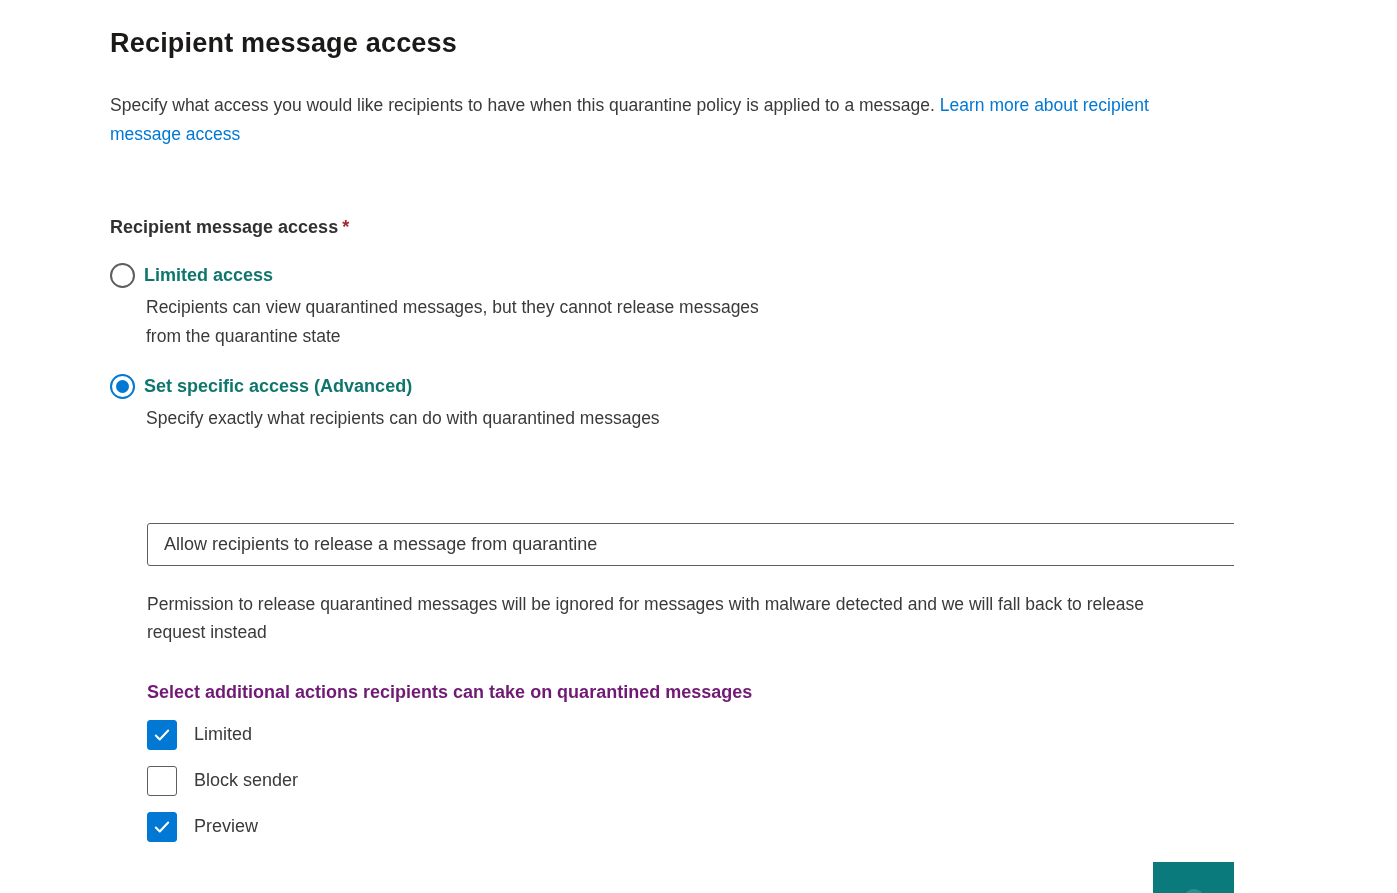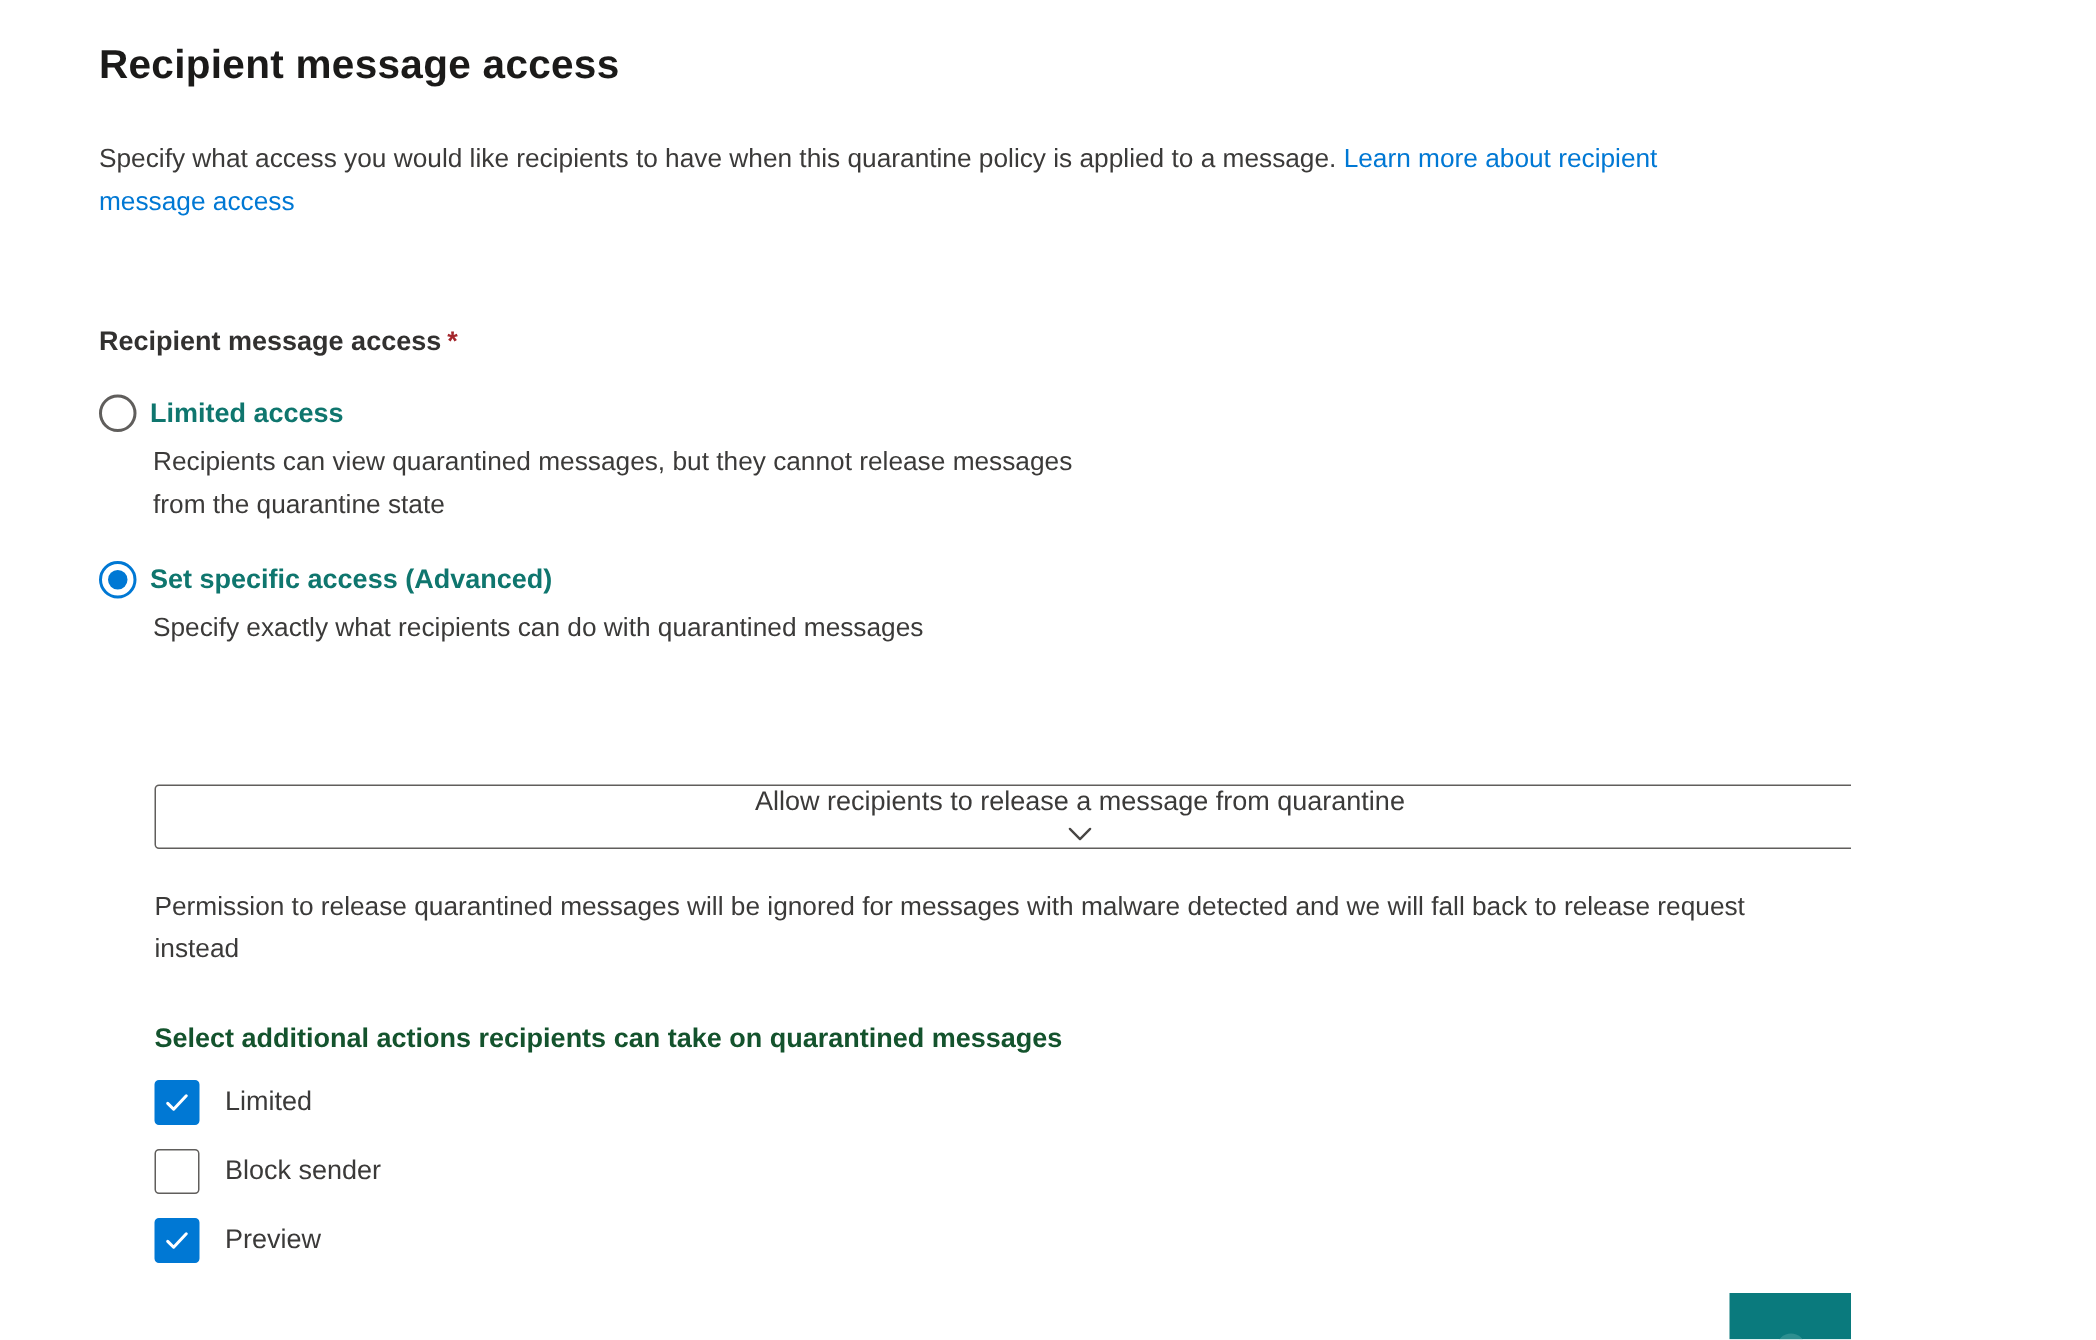--- a/index.html
+++ b/index.html
@@ -8,20 +8,21 @@
     font-family: "Liberation Sans", "DejaVu Sans", sans-serif;
     color: #323130;
     -webkit-font-smoothing: antialiased;
   }
   .page {
     position: relative;
     width: 1234px;
     height: 893px;
     background: #ffffff;
     overflow: hidden;
+    padding-left: 44px;
   }
   .content {
     padding: 27px 62px 0 66px;
   }
 
   h1.page-title {
     font-size: 27px;
     line-height: 32px;
     font-weight: 700;
     color: #1b1a19;
@@ -112,21 +113,20 @@
     margin-top: 12px;
     width: 1232px;
     height: 43px;
     border: 1px solid #605e5c;
     border-radius: 3px;
     background: #ffffff;
     display: flex;
     align-items: center;
     padding: 0 14px 0 16px;
     cursor: pointer;
-    flex-direction: column;
   }
   .dropdown-value {
     flex: 1 1 auto;
     font-size: 18px;
     color: #3b3a39;
     white-space: nowrap;
     overflow: hidden;
   }
   .chevron {
     flex: 0 0 auto;
@@ -139,21 +139,21 @@
     font-size: 17.5px;
     line-height: 28px;
     color: #3b3a39;
     max-width: 1232px;
   }
   .actions-label {
     margin-top: 34px;
     font-size: 18px;
     line-height: 24px;
     font-weight: 600;
-    color: #14532d;
+    color: #701a75;
   }
 
   
   .checkbox-row {
     display: flex;
     align-items: center;
     margin-top: 16px;
     cursor: pointer;
   }
   .checkbox-box {

